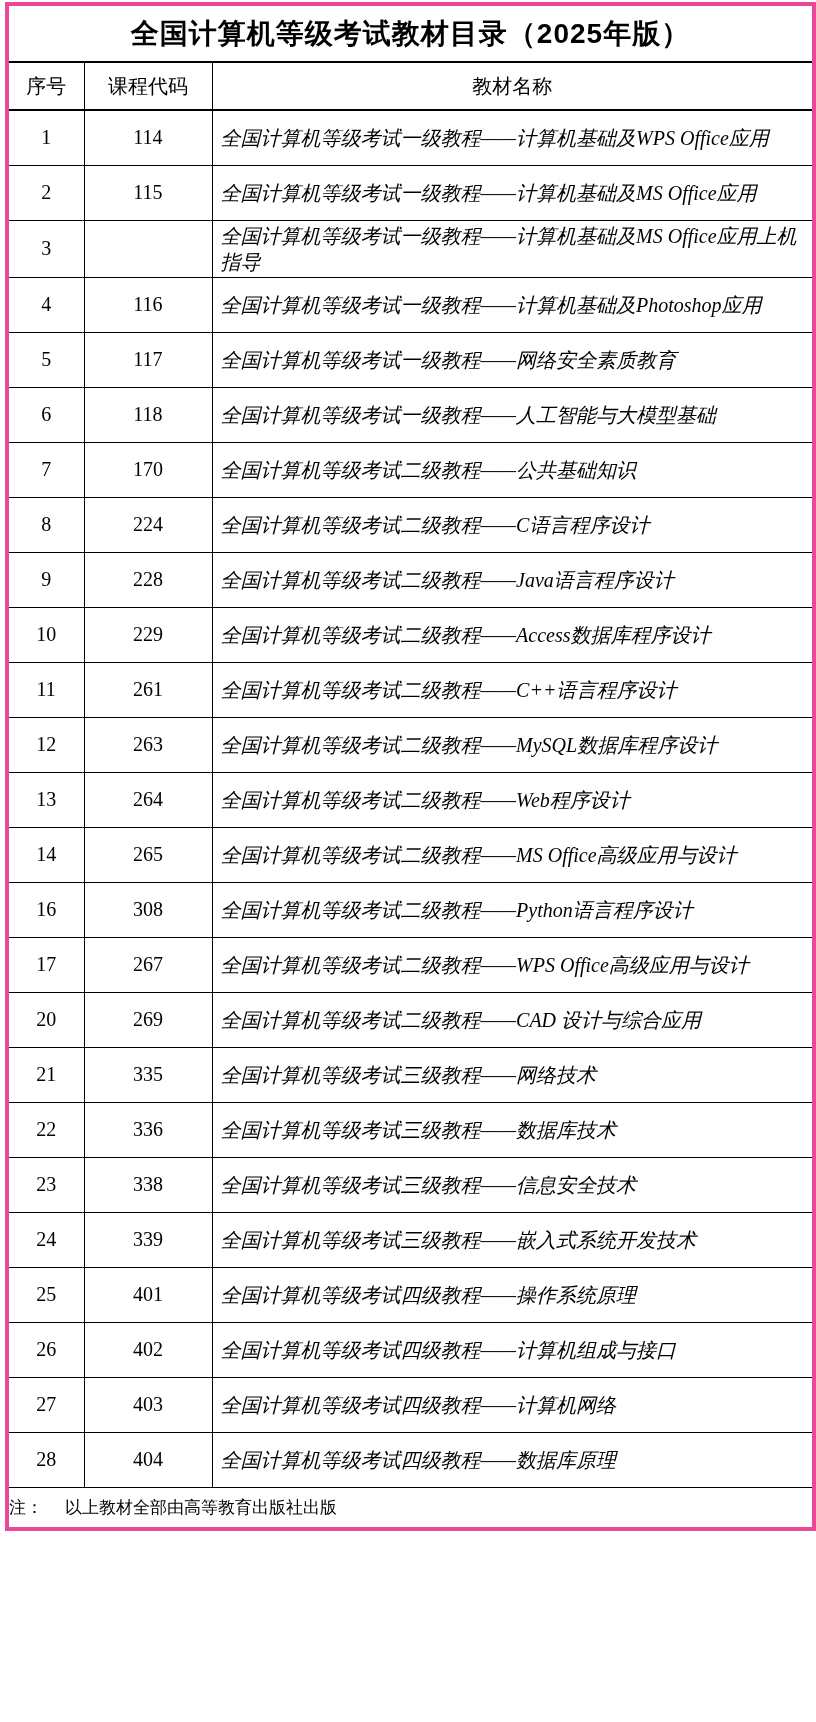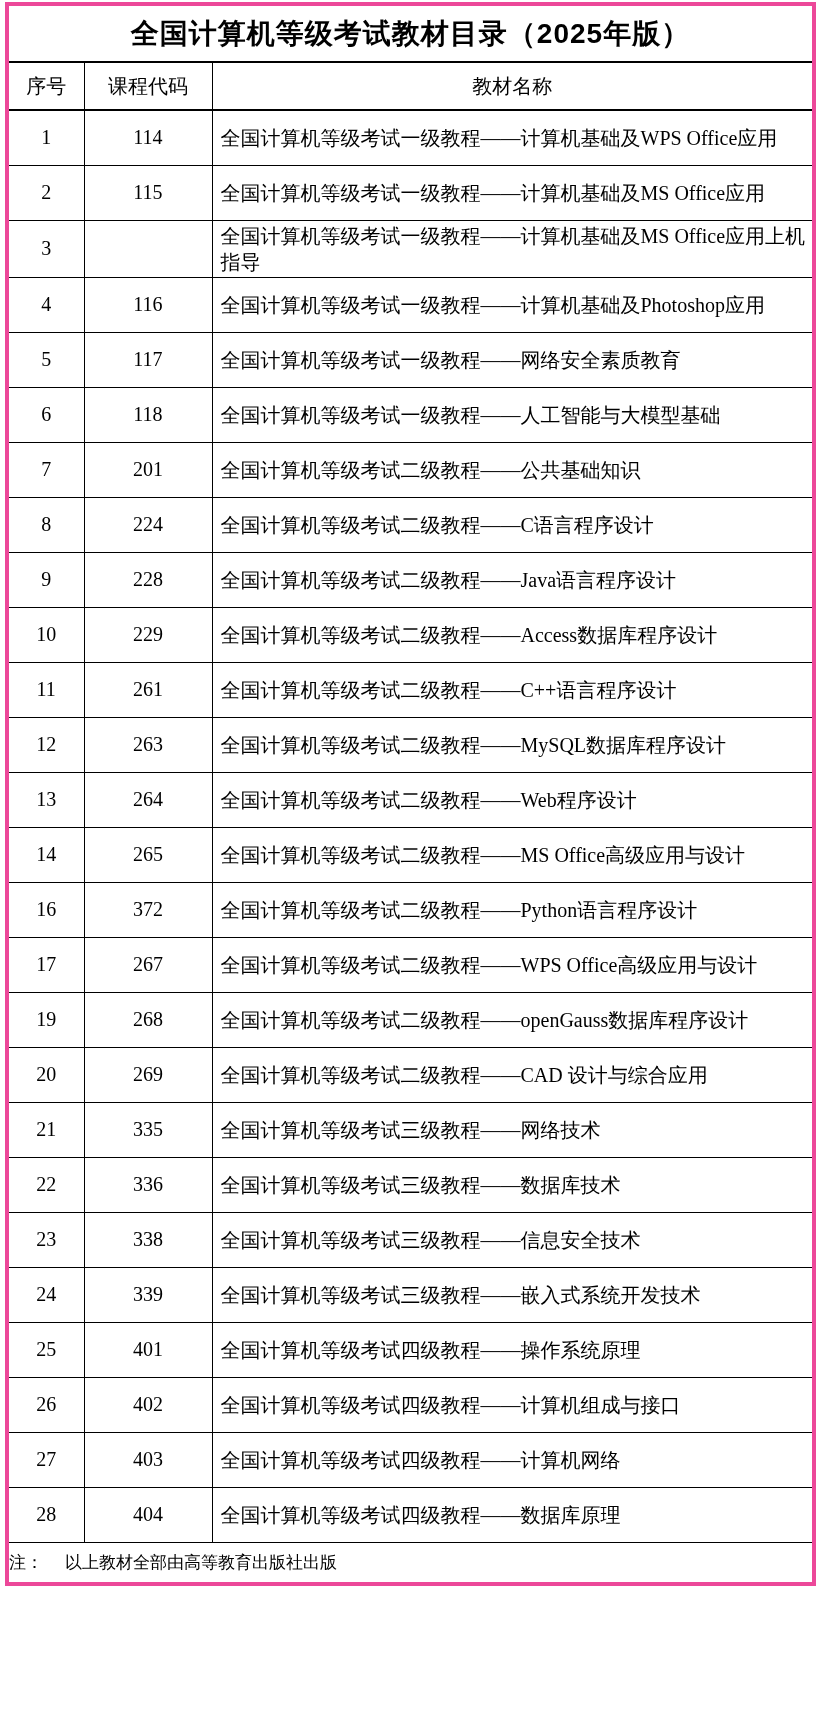--- a/index.html
+++ b/index.html
@@ -55,20 +55,21 @@
   .col-name { width: 602px; }
   td.col-no, td.col-code {
     text-align: center;
   }
   td.col-name {
     text-align: left;
     padding: 2px 6px 2px 8px;
     font-size: 19px;
     line-height: 1.3;
     word-break: break-all;
+    font-style: italic;
   }
   .note-row td {
     height: 42px;
     font-size: 17px;
     text-align: left;
     vertical-align: middle;
     padding-left: 0;
   }
   .note-label {
     display: inline-block;
@@ -120,21 +121,21 @@
     <td class="col-code">117</td>
     <td class="col-name">全国计算机等级考试一级教程——网络安全素质教育</td>
   </tr>
       <tr>
     <td class="col-no">6</td>
     <td class="col-code">118</td>
     <td class="col-name">全国计算机等级考试一级教程——人工智能与大模型基础</td>
   </tr>
       <tr>
     <td class="col-no">7</td>
-    <td class="col-code">201</td>
+    <td class="col-code">170</td>
     <td class="col-name">全国计算机等级考试二级教程——公共基础知识</td>
   </tr>
       <tr>
     <td class="col-no">8</td>
     <td class="col-code">224</td>
     <td class="col-name">全国计算机等级考试二级教程——C语言程序设计</td>
   </tr>
       <tr>
     <td class="col-no">9</td>
     <td class="col-code">228</td>
@@ -160,32 +161,27 @@
     <td class="col-code">264</td>
     <td class="col-name">全国计算机等级考试二级教程——Web程序设计</td>
   </tr>
       <tr>
     <td class="col-no">14</td>
     <td class="col-code">265</td>
     <td class="col-name">全国计算机等级考试二级教程——MS Office高级应用与设计</td>
   </tr>
       <tr>
     <td class="col-no">16</td>
-    <td class="col-code">372</td>
+    <td class="col-code">308</td>
     <td class="col-name">全国计算机等级考试二级教程——Python语言程序设计</td>
   </tr>
       <tr>
     <td class="col-no">17</td>
     <td class="col-code">267</td>
     <td class="col-name">全国计算机等级考试二级教程——WPS Office高级应用与设计</td>
-  </tr>
-      <tr>
-    <td class="col-no">19</td>
-    <td class="col-code">268</td>
-    <td class="col-name">全国计算机等级考试二级教程——openGauss数据库程序设计</td>
   </tr>
       <tr>
     <td class="col-no">20</td>
     <td class="col-code">269</td>
     <td class="col-name">全国计算机等级考试二级教程——CAD 设计与综合应用</td>
   </tr>
       <tr>
     <td class="col-no">21</td>
     <td class="col-code">335</td>
     <td class="col-name">全国计算机等级考试三级教程——网络技术</td>

